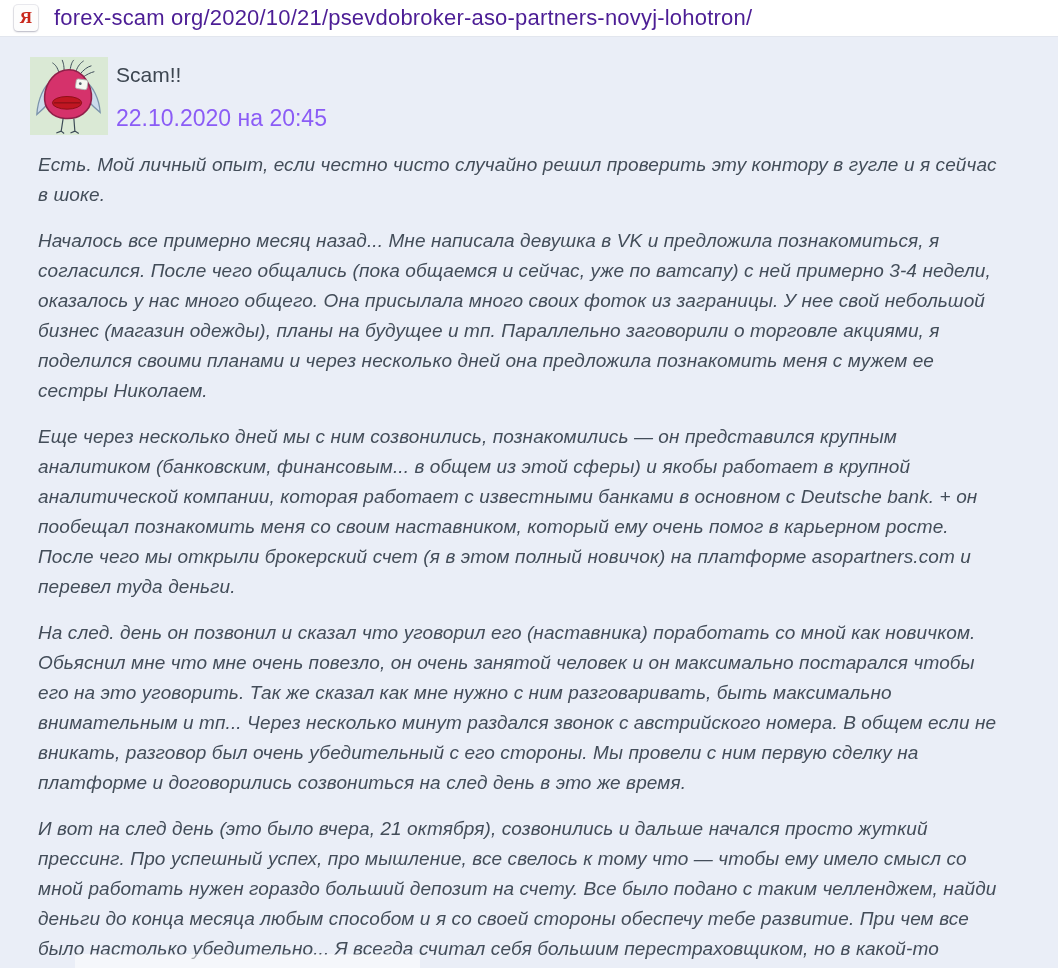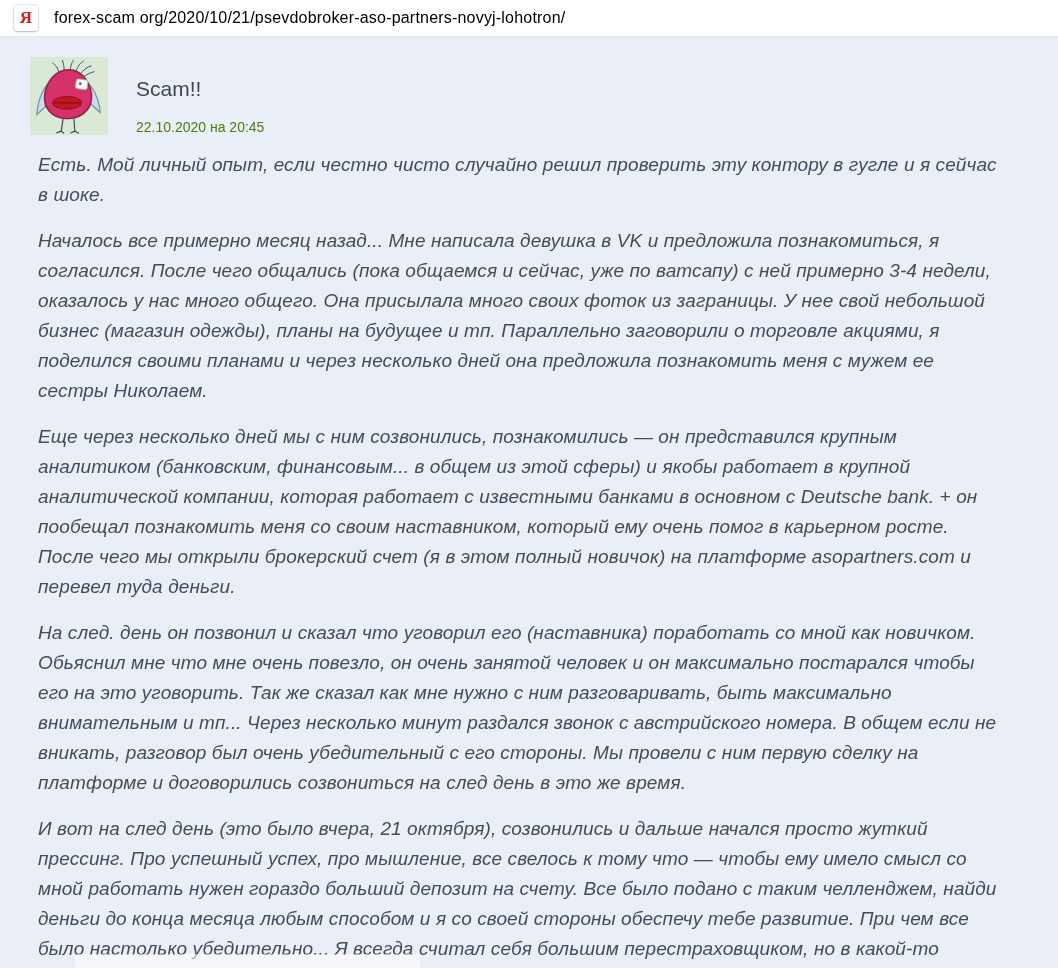--- a/index.html
+++ b/index.html
@@ -32,53 +32,53 @@
     display: flex;
     align-items: center;
     justify-content: center;
     font-family: "Liberation Serif", "DejaVu Serif", serif;
     font-weight: bold;
     font-size: 17px;
     color: #c9281c;
     flex: 0 0 auto;
   }
   .url-text {
-    font-size: 16px;
-    color: #000000;
+    font-size: 22px;
+    color: #4c1d95;
     letter-spacing: .2px;
     white-space: nowrap;
     overflow: hidden;
     border: none;
     background: transparent;
     outline: none;
     width: 100%;
     font-family: inherit;
   }
   
   .comment-head {
     display: flex;
-    align-items: flex-end;
-    gap: 28px;
+    align-items: center;
+    gap: 8px;
     padding: 20px 0 0 30px;
   }
   .avatar {
     width: 78px;
     height: 78px;
     flex: 0 0 auto;
     display: block;
   }
   .author-block { padding-top: 1px; }
   .author-name {
     font-size: 21px;
     color: #3d4651;
     line-height: 1.3;
   }
   .comment-date {
-    font-size: 14px;
-    color: #4d7c0f;
+    font-size: 23px;
+    color: #8b5cf6;
     margin-top: 17px;
   }
   
   .comment-body {
     padding: 15px 30px 0 38px;
     max-width: 1035px;
   }
   .comment-body p {
     font-size: 19px;
     line-height: 30px;

